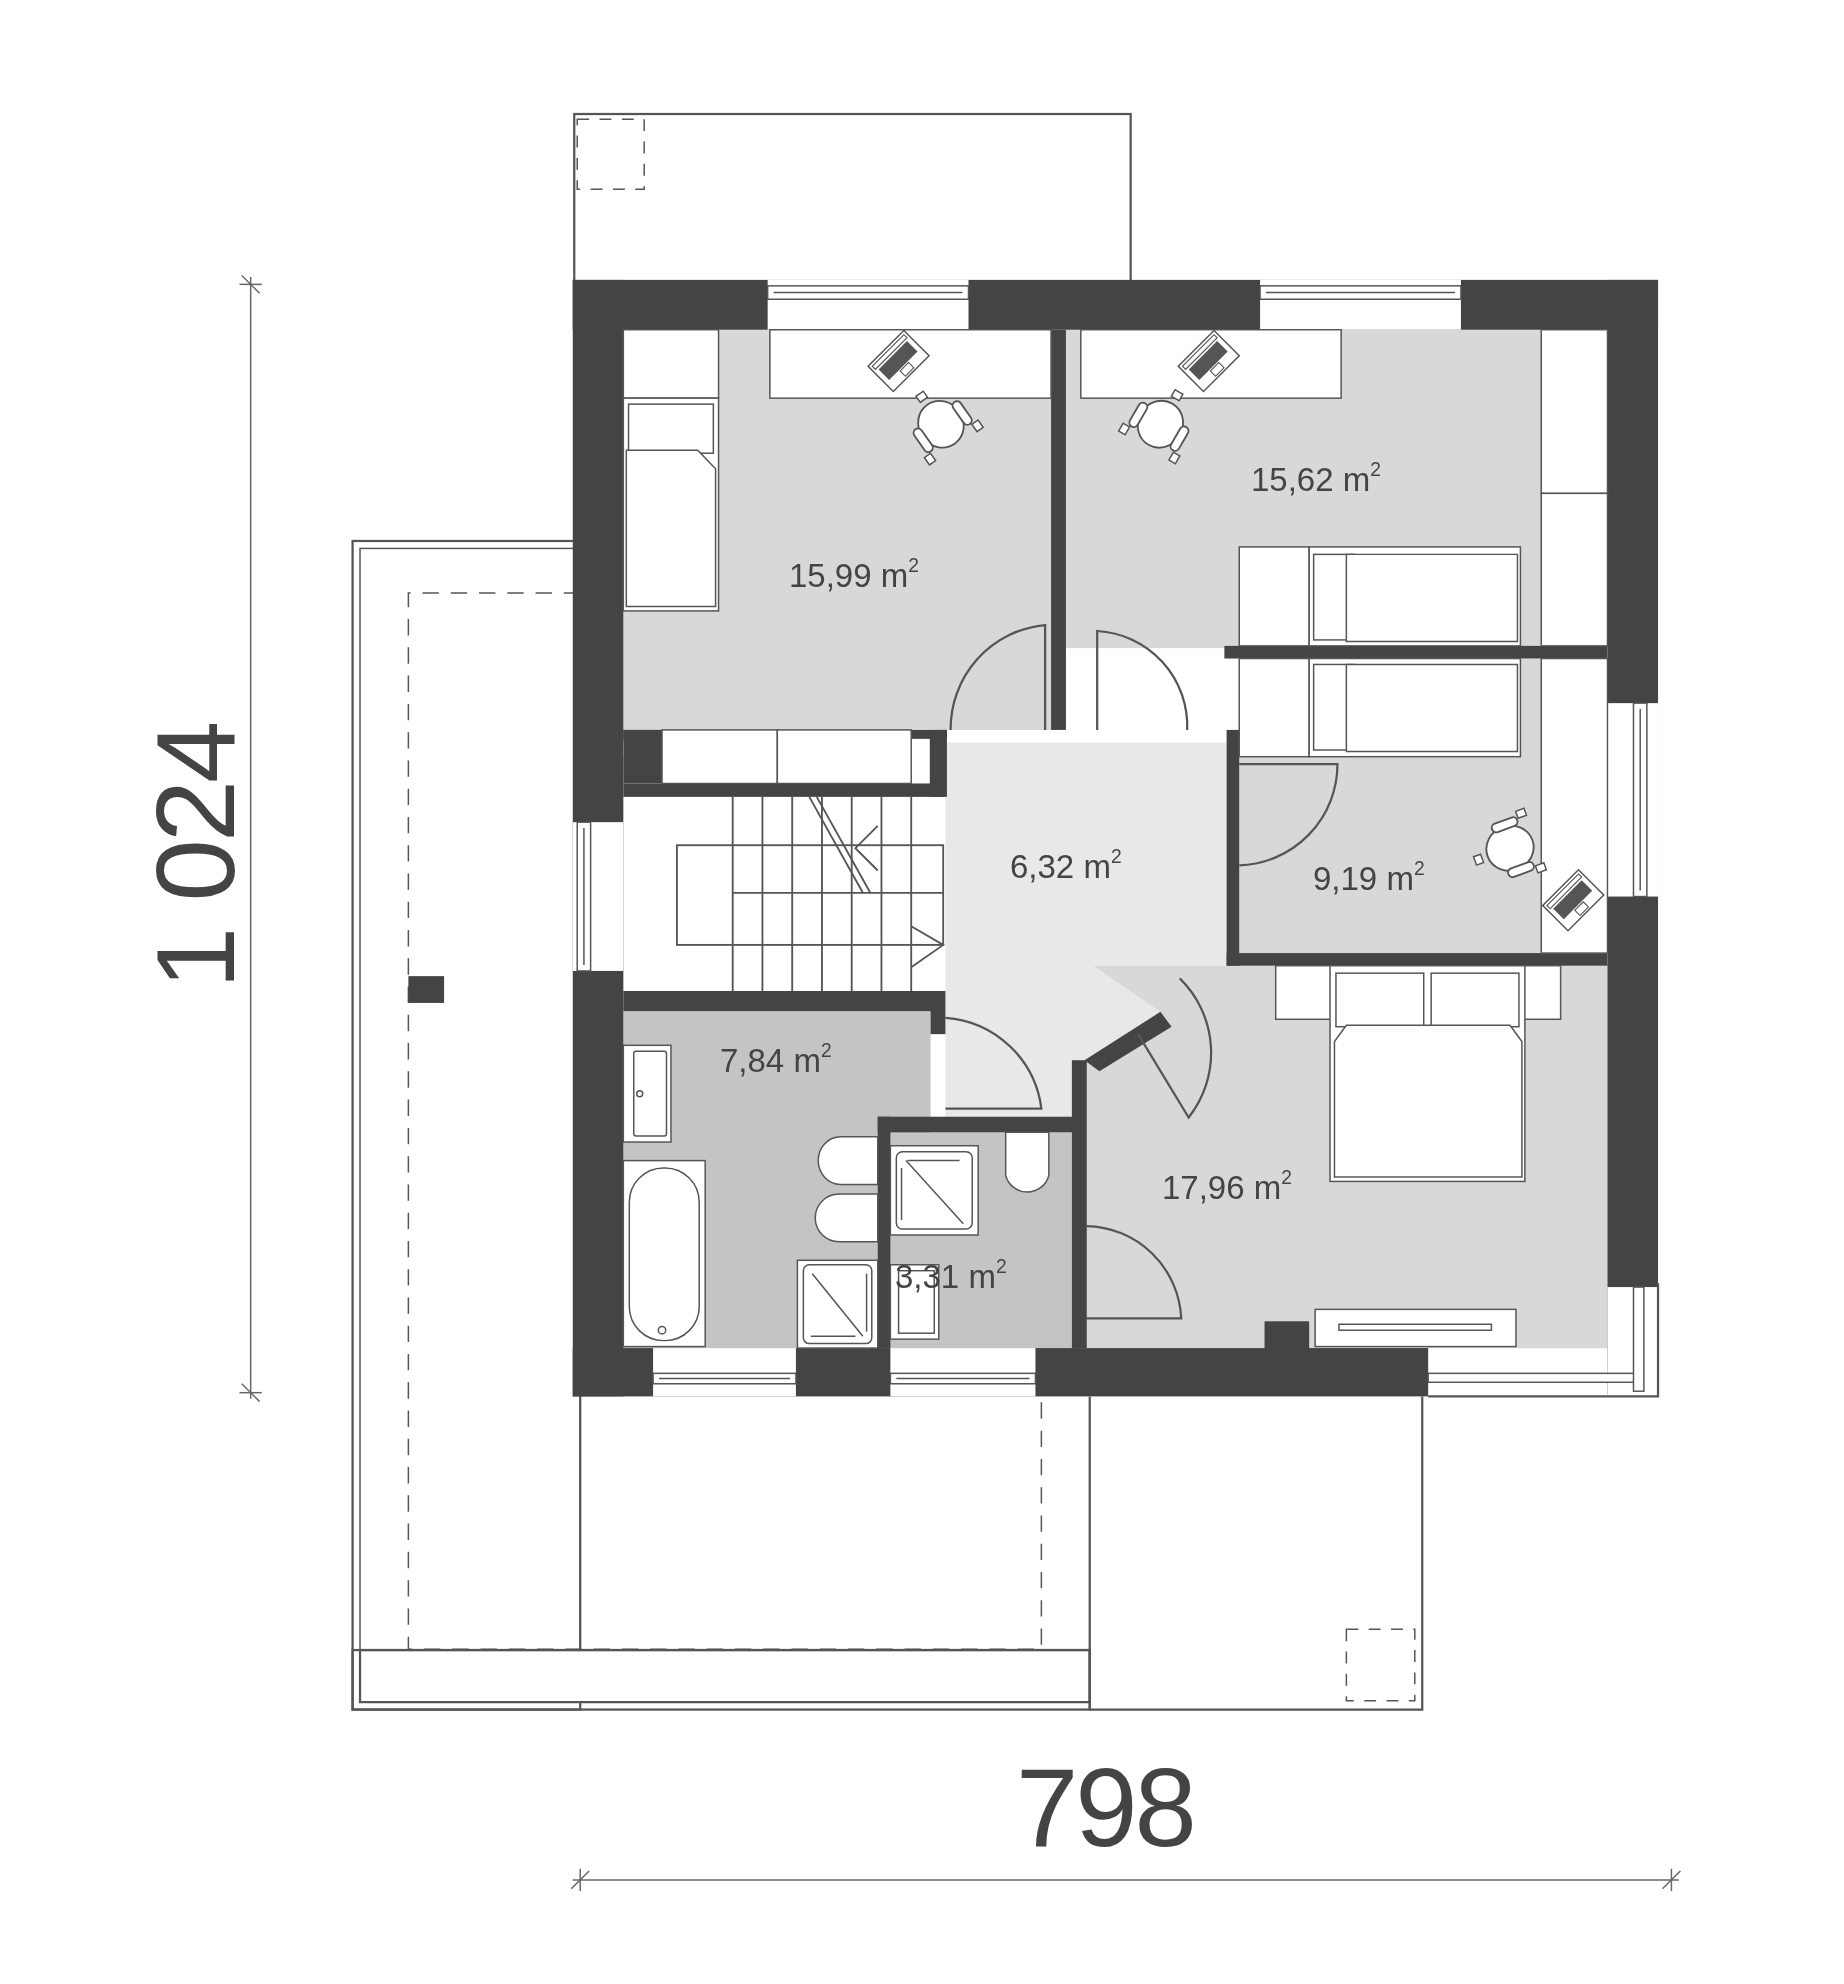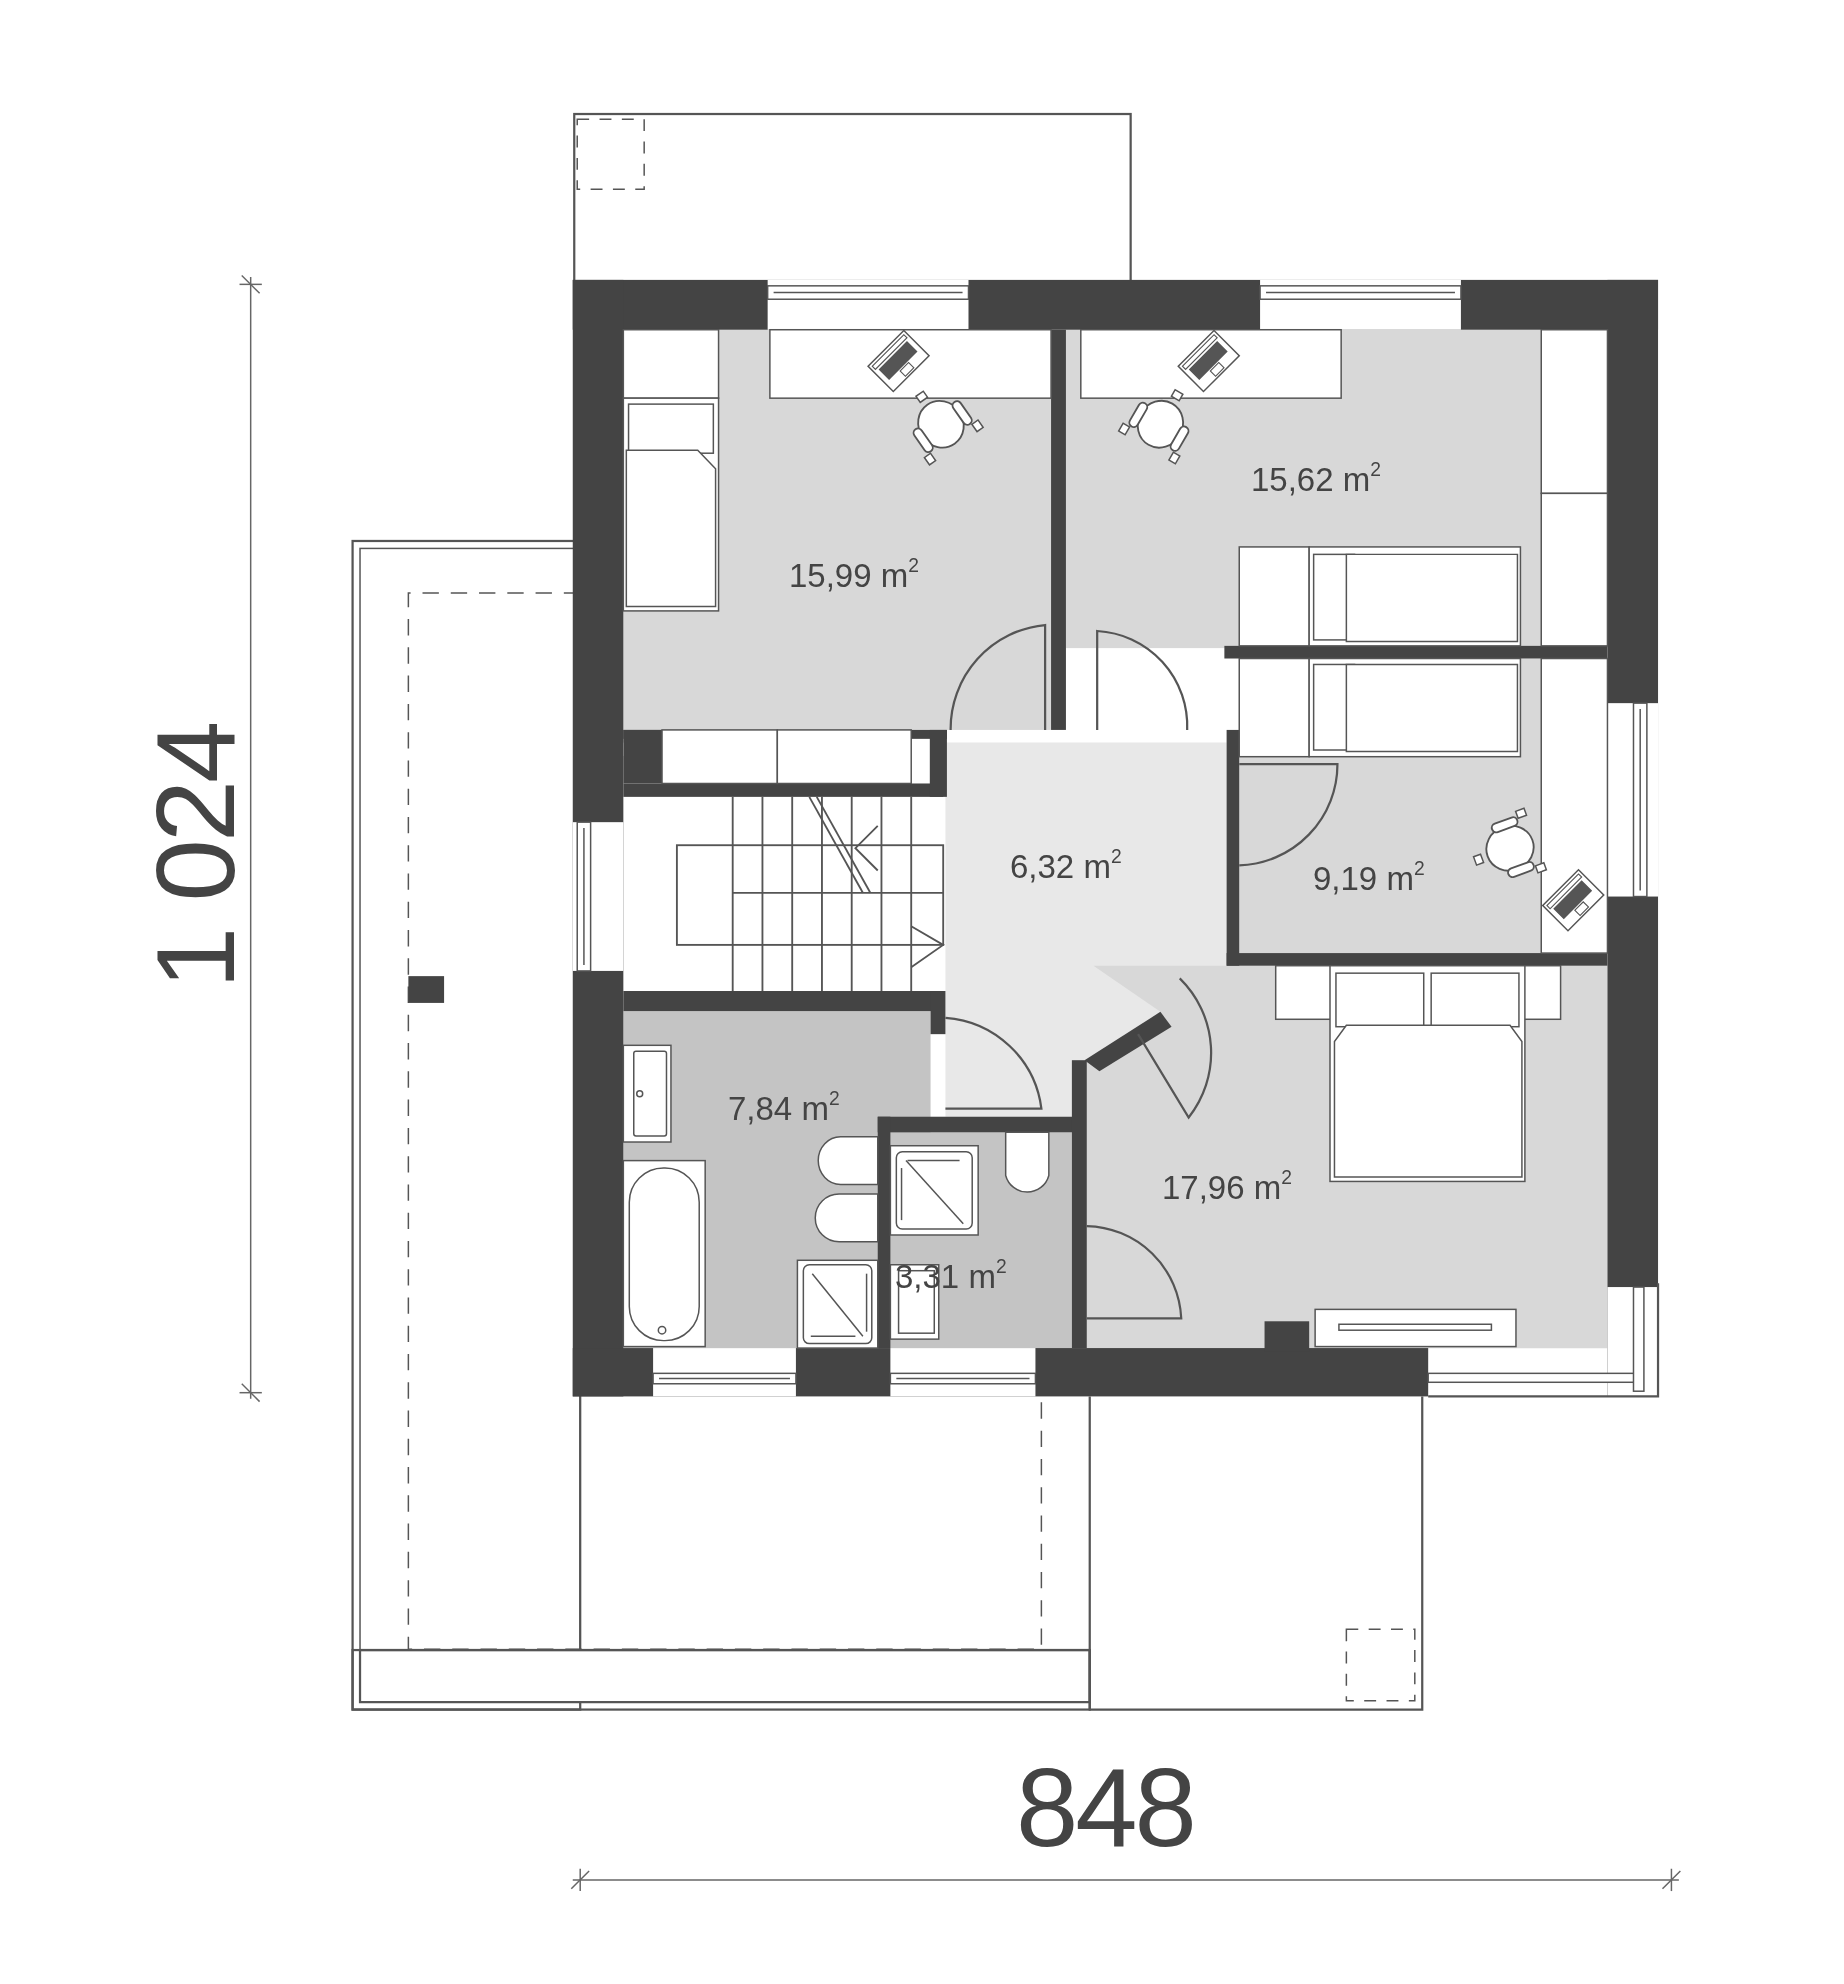--- a/index.html
+++ b/index.html
@@ -227,25 +227,25 @@
 </div>
 <div class="lbl area" style="left:1251px;top:463px;">
   <span>15,62</span> <span>m</span><sup>2</sup>
 </div>
 <div class="lbl area" style="left:1010px;top:850px;">
   <span>6,32</span> <span>m</span><sup>2</sup>
 </div>
 <div class="lbl area" style="left:1313px;top:854px;margin-top:8px;">
   <span>9,19</span> <span>m</span><sup>2</sup>
 </div>
-<div class="lbl area" style="left:720px;top:1092px;margin-left:8px;">
+<div class="lbl area" style="left:720px;top:1044px;">
   <span>7,84</span> <span>m</span><sup>2</sup>
 </div>
 <div class="lbl area" style="left:895px;top:1260px;">
   <span>3,31</span> <span>m</span><sup>2</sup>
 </div>
 <div class="lbl area" style="left:1162px;top:1171px;">
   <span>17,96</span> <span>m</span><sup>2</sup>
 </div>
 
-<div class="lbl dim" style="left:1016px;top:1752px;">848</div>
+<div class="lbl dim" style="left:1016px;top:1752px;">798</div>
 <div class="lbl dim dim-v" style="left:140px;top:989px;">1 024</div>
 
 
 </body></html>

